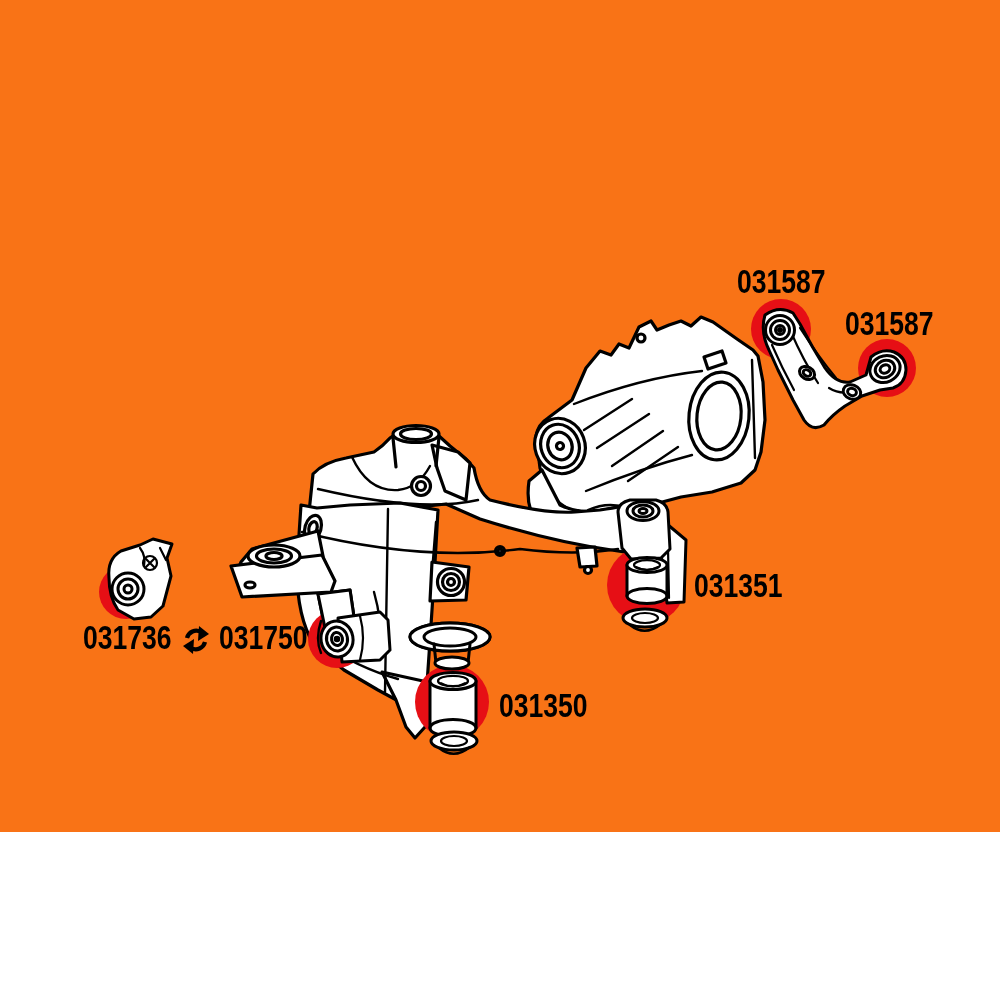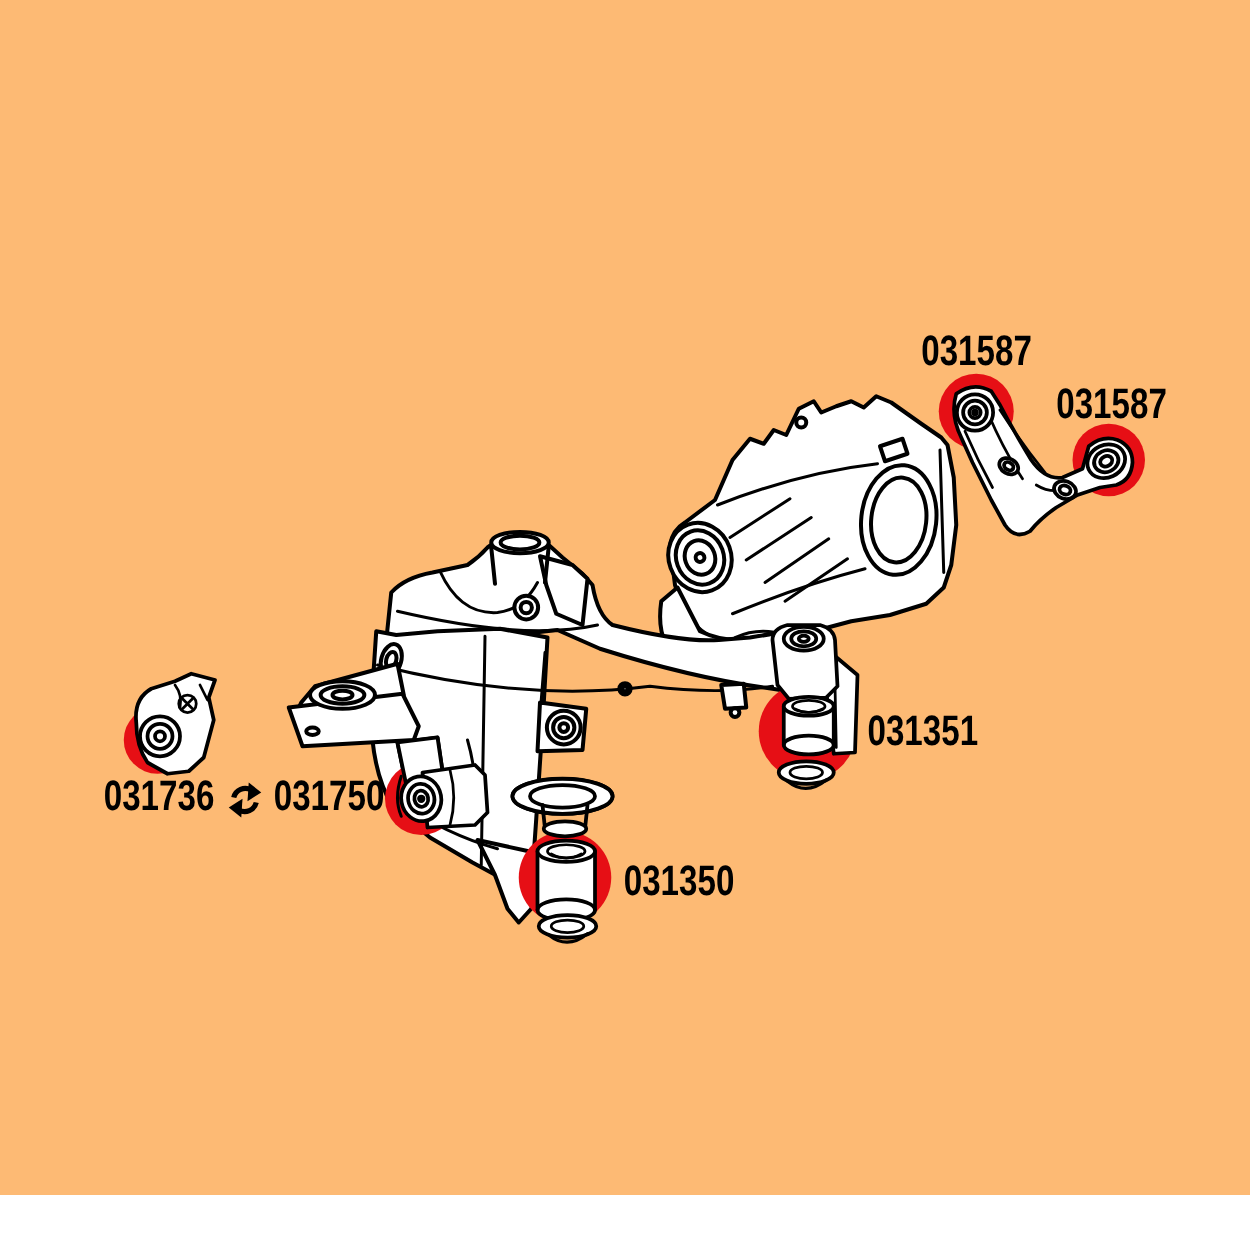--- a/index.html
+++ b/index.html
@@ -1,16 +1,16 @@
 <!DOCTYPE html>
 <html><head>
 <meta charset="utf-8">
 <style>
   html,body{margin:0;padding:0;background:#fff;}
-  #stage{position:relative;width:1000px;height:956px;background:#fdba74;overflow:hidden;
+  #stage{position:relative;width:1000px;height:832px;background:#f97316;overflow:hidden;
          font-family:"Liberation Sans",sans-serif;}
   #artwork{position:absolute;left:0;top:0;}
   .lbl{position:absolute;font-weight:bold;font-size:34px;line-height:34px;color:#000;
        white-space:nowrap;transform:scaleX(0.78);transform-origin:0 0;
        font-family:"Liberation Sans",sans-serif;letter-spacing:0px;}
 </style>
 </head>
 <body>
 
 <div id="stage">

